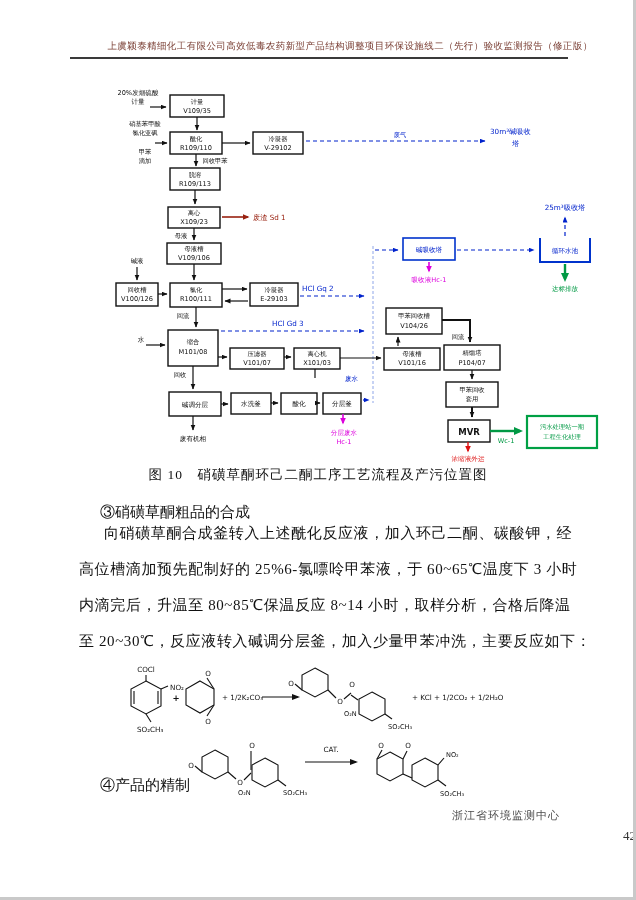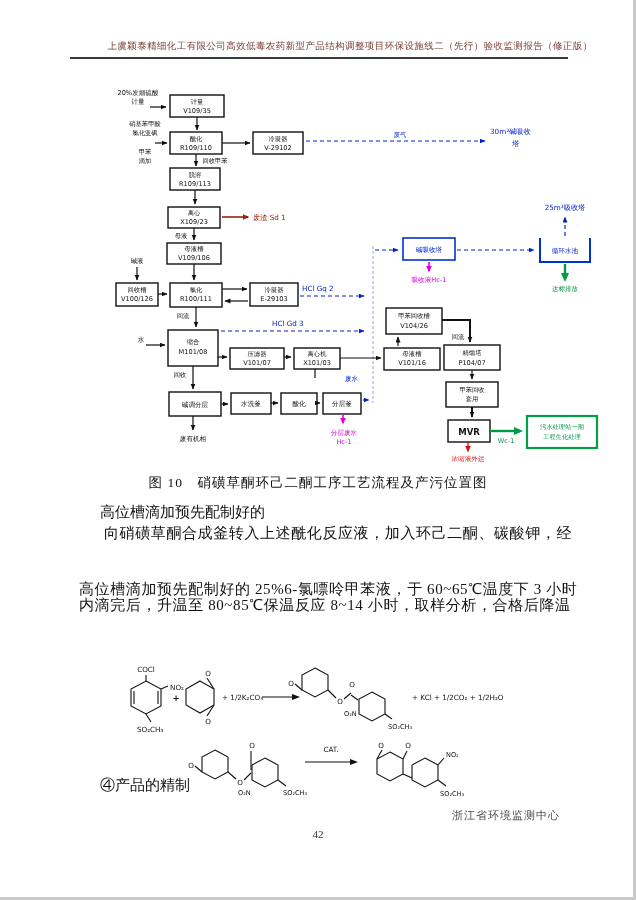--- a/index.html
+++ b/index.html
@@ -29,24 +29,24 @@
   .bxg{fill:#fff;stroke:#00a044;stroke-width:2.2}
   .ln{stroke:#111;stroke-width:1.2;fill:none}
   .lnth{stroke:#111;stroke-width:2;fill:none}
   .lnb{stroke:#0022cc;stroke-width:1.2;stroke-dasharray:4 3;fill:none}
   .lnpale{stroke:#8fa6e8;stroke-width:1;stroke-dasharray:3 2;fill:none}
   .lnm{stroke:#dd00dd;stroke-width:1.6;fill:none}
   .lng{stroke:#009944;stroke-width:2.4;fill:none}
   .lnr{stroke:#dd1111;stroke-width:1.4;fill:none}
   .lndr{stroke:#992211;stroke-width:1.6;fill:none}
   .chem{stroke:#111;stroke-width:1.1;fill:none}
-  .caption{position:absolute;left:0;top:466px;width:636px;text-align:center;font-size:13.5px;letter-spacing:1px;color:#111;margin-top:8px;}
+  .caption{position:absolute;left:0;top:466px;width:636px;text-align:center;font-size:13.5px;letter-spacing:1px;color:#111;}
   .p-title{position:absolute;left:100px;font-size:15px;color:#111;}
   .p-line{position:absolute;left:79px;width:500px;font-size:15px;letter-spacing:.6px;color:#111;white-space:nowrap;}
-  .footer-page{position:absolute;left:0;top:828px;width:636px;text-align:center;font-size:11px;color:#333;}
+  .footer-page{position:absolute;left:0;top:828px;width:636px;text-align:right;font-size:13px;color:#333;}
   .footer-org{position:absolute;left:452px;top:808px;font-size:11px;color:#4a4a4a;letter-spacing:1px;}
 </style>
 </head>
 <body>
 
 <div class="page">
 
   <div class="hdr">上虞颖泰精细化工有限公司高效低毒农药新型产品结构调整项目环保设施线二（先行）验收监测报告（修正版）</div>
   <div class="hdr-line"></div>
 
@@ -216,24 +216,25 @@
     <line class="lnb" x1="363" y1="400" x2="369" y2="400" marker-end="url(#mblu)"></line>
     <line class="lnm" x1="343" y1="414" x2="343" y2="423" marker-end="url(#mmag)"></line>
     <text class="t65 mag" x="344" y="435" text-anchor="middle">分层废水</text>
     <text class="t65 mag" x="344" y="444" text-anchor="middle">Hc-1</text>
     <line class="ln" x1="193" y1="416" x2="193" y2="430" marker-end="url(#mb)"></line>
     <text class="t65" x="193" y="441" text-anchor="middle">废有机相</text>
   </svg>
 
   <div class="caption">图 10　硝磺草酮环己二酮工序工艺流程及产污位置图</div>
 
-  <div class="p-title" style="top:503px">高位槽滴加预先配制好的</div>
+  <div class="p-title" style="top:503px">③硝磺草酮粗品的合成</div>
   <div class="p-line" style="top:524px;left:104px">向硝磺草酮合成釜转入上述酰化反应液，加入环己二酮、碳酸钾，经</div>
-  <div class="p-line" style="top:580px">高位槽滴加预先配制好的 25%6-氯嘌呤甲苯液，于 60~65℃温度下 3 小时</div>
+  <div class="p-line" style="top:560px">高位槽滴加预先配制好的 25%6-氯嘌呤甲苯液，于 60~65℃温度下 3 小时</div>
   <div class="p-line" style="top:596px">内滴完后，升温至 80~85℃保温反应 8~14 小时，取样分析，合格后降温</div>
+  <div class="p-line" style="top:632px">至 20~30℃，反应液转入碱调分层釜，加入少量甲苯冲洗，主要反应如下：</div>
 
   <svg style="top:660px" width="636" height="155" viewBox="0 660 636 155">
     <defs>
       <marker id="mc" markerWidth="9" markerHeight="9" refX="6" refY="3" orient="auto" markerUnits="userSpaceOnUse">
           <path d="M0,0 L8,3 L0,6 Z" fill="#111"></path>
         </marker>
     </defs>
 
     <path class="chem" d="M146,681 L161,689 L161,706 L146,714 L131,706 L131,689 Z"></path>
     <path class="chem" d="M158,691 L158,704 M134,691 L134,704"></path>

